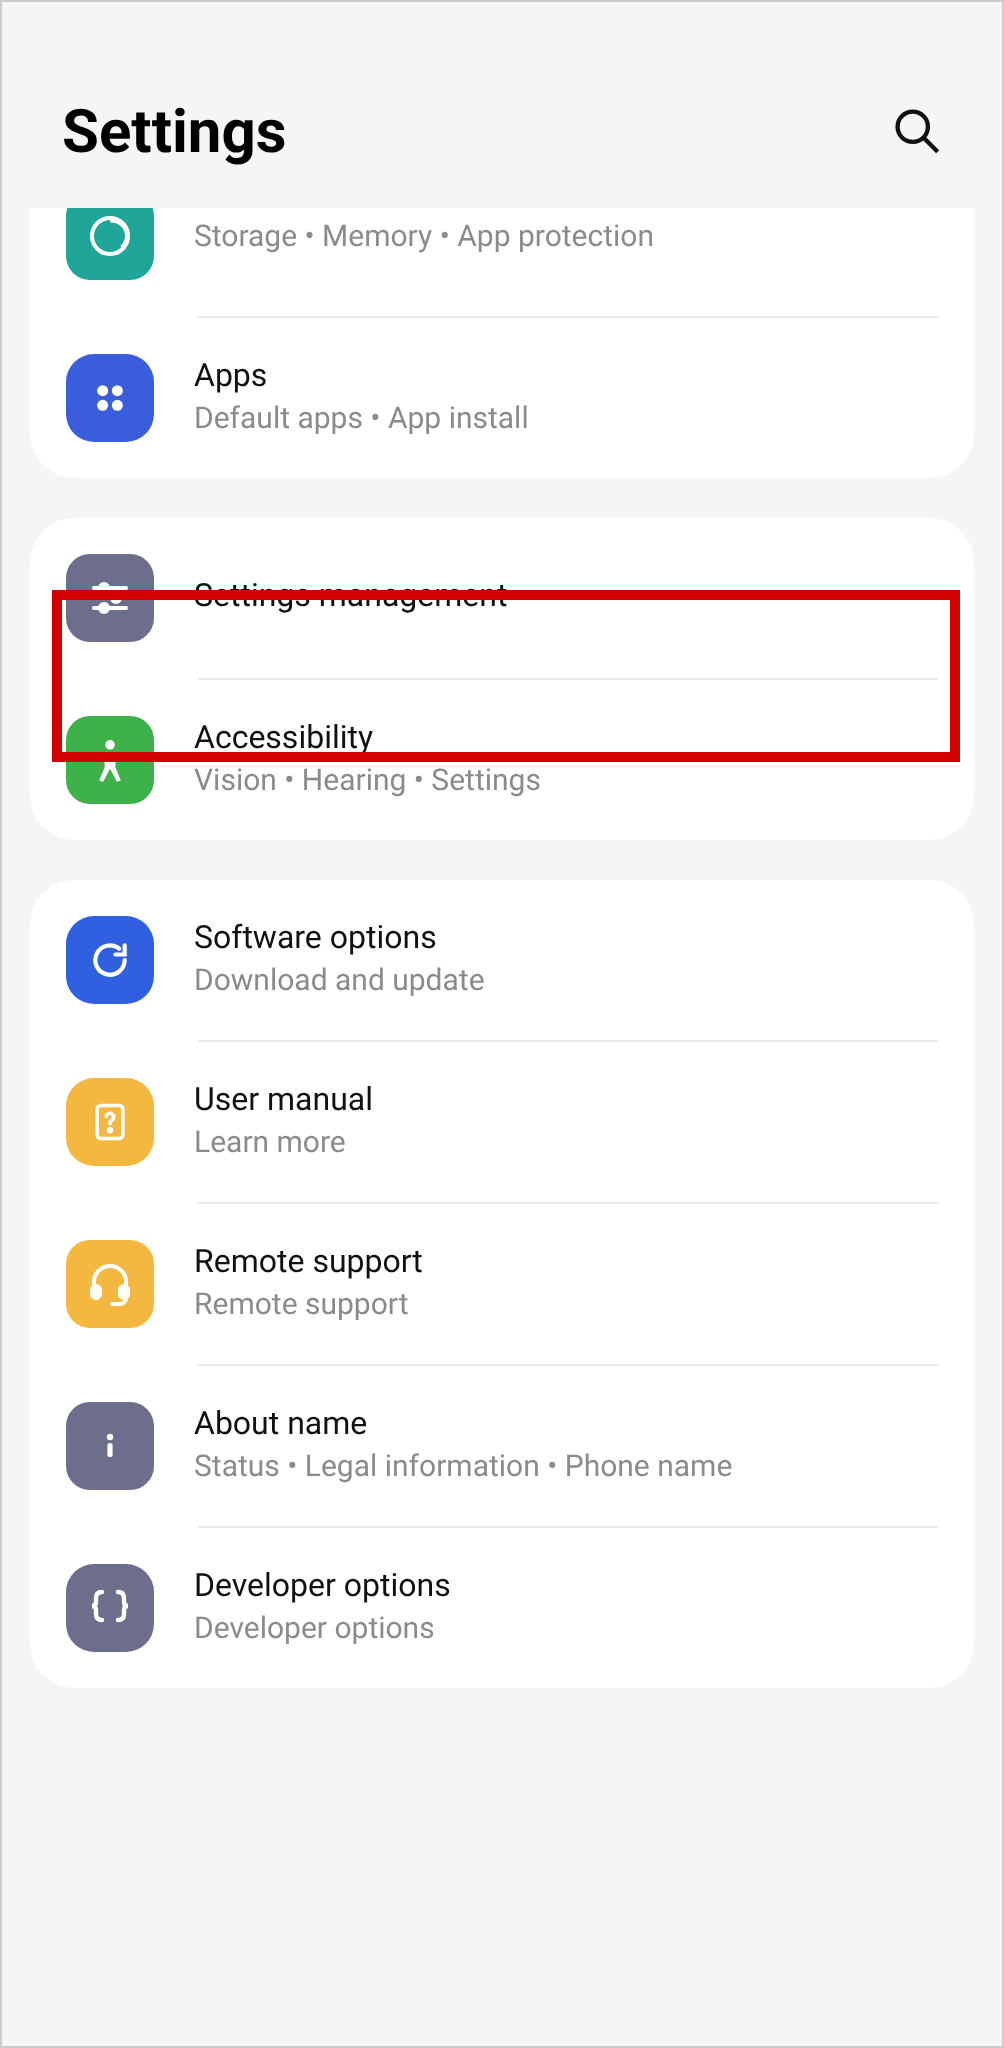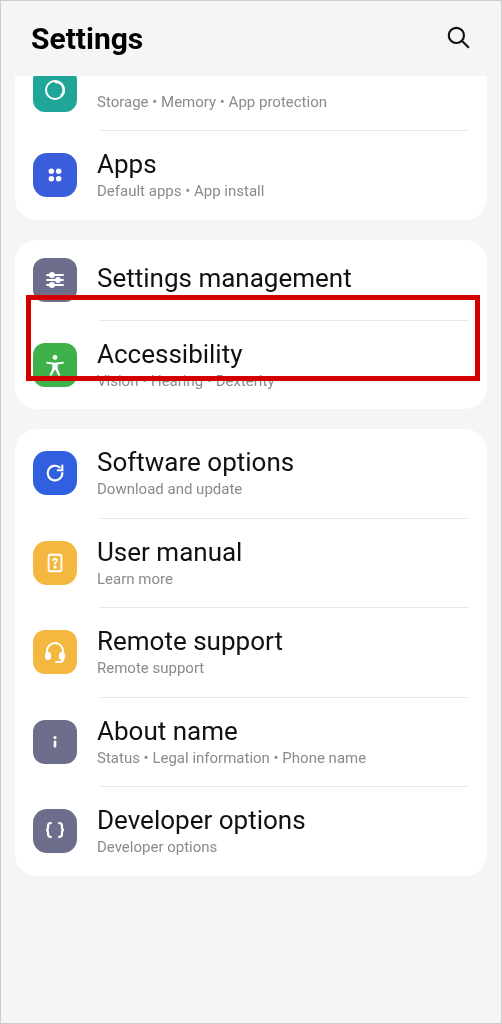--- a/index.html
+++ b/index.html
@@ -8,21 +8,21 @@
       height: 1024px;
       border: 1px solid #ccc;
       background: #f5f5f7;
       font-family: -apple-system, BlinkMacSystemFont, "Segoe UI", Roboto, sans-serif;
       overflow: hidden;
     }
     .header {
       display: flex;
       justify-content: space-between;
       align-items: center;
-      padding: 20px 30px 20px 30px;
+      padding: 48px 30px 20px 30px;
       background: #f5f5f7;
     }
     .header-title {
       font-size: 30px;
       font-weight: 700;
       color: #000;
     }
     .search-icon {
       width: 26px;
       height: 26px;
@@ -40,21 +40,21 @@
     }
     .item {
       display: flex;
       align-items: center;
       padding: 18px 18px;
       position: relative;
       cursor: pointer;
     }
     .item.partial-top {
       padding-top: 0;
-      align-items: flex-end;
+      align-items: center;
     }
     .item.partial-top .icon-wrap { margin-top: -8px; }
     .item.partial-top .text-wrap { margin-top: -6px; }
     .divider {
       height: 1px;
       background: #e8e8ea;
       margin-left: 84px;
       margin-right: 18px;
     }
     .icon-wrap {
@@ -63,21 +63,21 @@
       border-radius: 12px;
       display: flex;
       align-items: center;
       justify-content: center;
       flex-shrink: 0;
       margin-right: 20px;
     }
     .icon-wrap svg { display: block; }
     .text-wrap { flex: 1; min-width: 0; }
     .item-title {
-      font-size: 26px;
+      font-size: 16px;
       color: #111;
       margin-bottom: 3px;
     }
     .item-sub {
       font-size: 15px;
       color: #8a8a8f;
       line-height: 1.3;
     }
     .highlight-box {
       position: absolute;
@@ -165,21 +165,21 @@
 
   <div class="item">
     <div class="icon-wrap bg-green">
       <svg width="26" height="26" viewBox="0 0 24 24" fill="#fff">
         <circle cx="12" cy="5" r="2.2"></circle>
         <path d="M4 9 l8 1 l8 -1 l0 1.5 l-5.5 1 l0 4 l2.5 6 l-1.8 0.5 l-3.2 -6 l-3.2 6 l-1.8 -0.5 l2.5 -6 l0 -4 l-5.5 -1 z"></path>
       </svg>
     </div>
     <div class="text-wrap">
       <div class="item-title">Accessibility</div>
-      <div class="item-sub">Vision  •  Hearing  •  Dexterity</div>
+      <div class="item-sub">Vision  •  Hearing  •  Settings</div>
     </div>
   </div>
 </div>
 
 <div class="section">
 
   <div class="item">
     <div class="icon-wrap bg-blue2">
       <svg width="22" height="22" viewBox="0 0 24 24" fill="none" stroke="#fff" stroke-width="2.3" stroke-linecap="round">
         <path d="M20 12 a8 8 0 1 1 -3 -6.2"></path>

